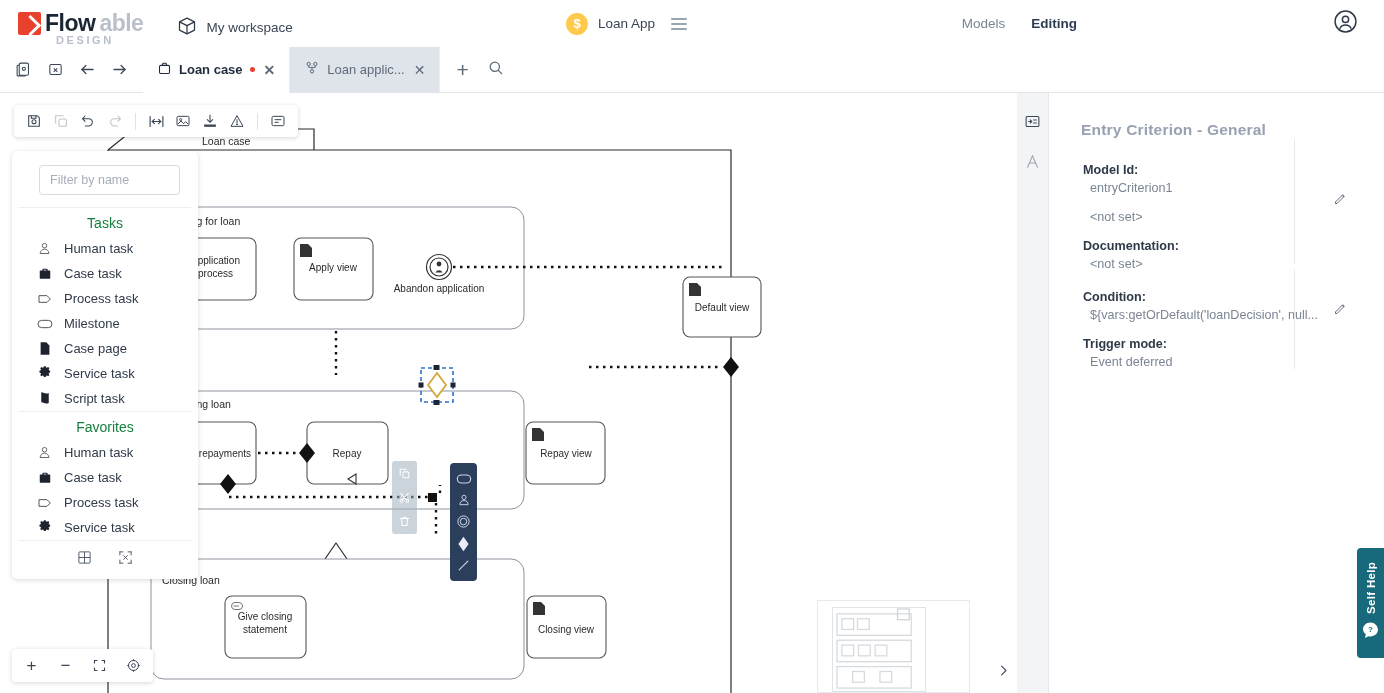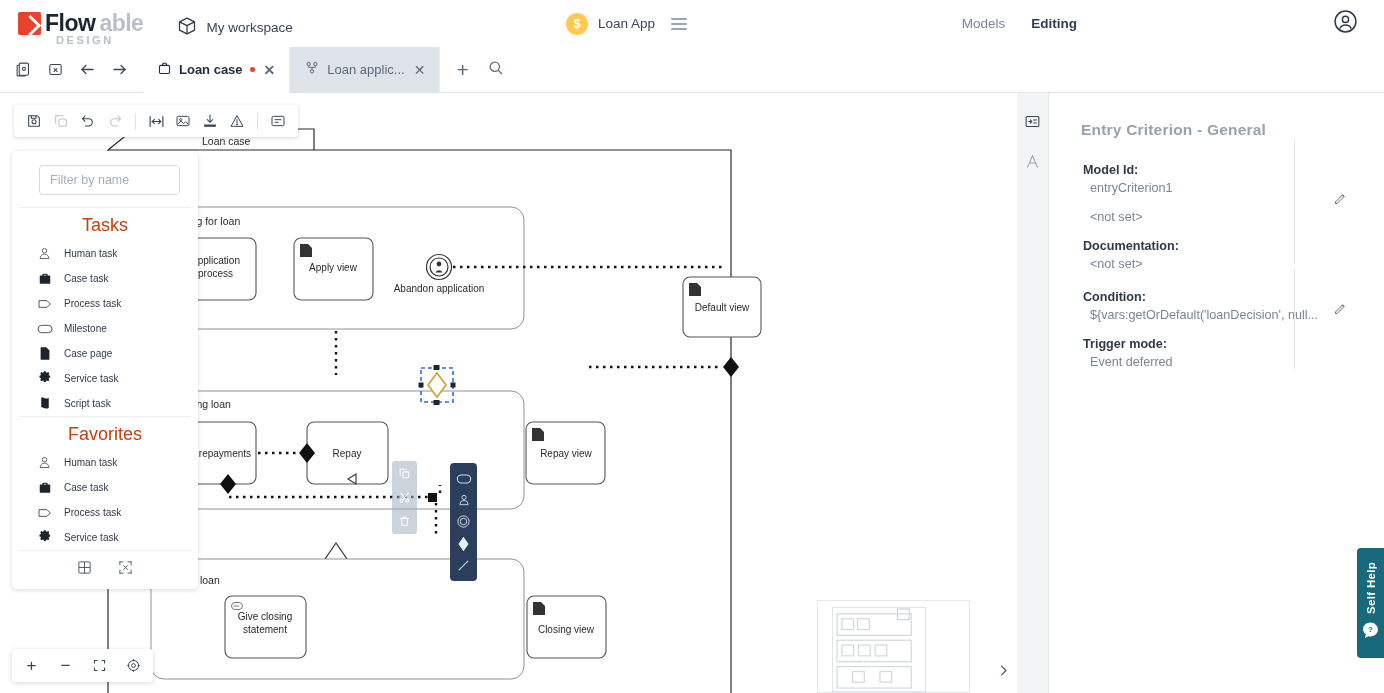--- a/index.html
+++ b/index.html
@@ -103,24 +103,24 @@
   .pal-filter {
     margin: 0 18px 12px 27px; height: 30px; border: 1px solid #d7dbe2; border-radius: 4px;
     display: flex; align-items: center; padding: 0 10px;
   }
   .pal-filter input {
     border: 0; outline: 0; width: 100%; font-size: 12.5px; color: #3a4556;
     font-family: "Liberation Sans", sans-serif; background: transparent;
   }
   .pal-filter input::placeholder { color: #a7aeb9; }
   .pal-divider { height: 1px; background: #eceef1; margin: 0 7px; }
-  .pal-title { text-align: center; font-size: 18px; color: #c2410c; padding: 7px 0 5px; }
+  .pal-title { text-align: center; font-size: 14px; color: #15803d; padding: 7px 0 5px; }
   .pal-item {
     display: flex; align-items: center; gap: 11px; padding: 4px 0 4px 24px;
-    font-size: 10px; color: #2f3a49; cursor: pointer;
+    font-size: 13px; color: #2f3a49; cursor: pointer;
   }
   .pal-ico { width: 17px; height: 17px; display: flex; align-items: center; justify-content: center; }
   .pal-foot { display: flex; align-items: center; justify-content: center; gap: 26px; padding: 9px 0 10px; }
 
   
   .zoomctl {
     position: absolute; left: 12px; bottom: 11px; height: 33px;
     background: #fff; border-radius: 4px; box-shadow: 0 1px 5px rgba(0,0,0,.16);
     display: flex; align-items: center; padding: 0 11px; gap: 17px; z-index: 40;
   }

